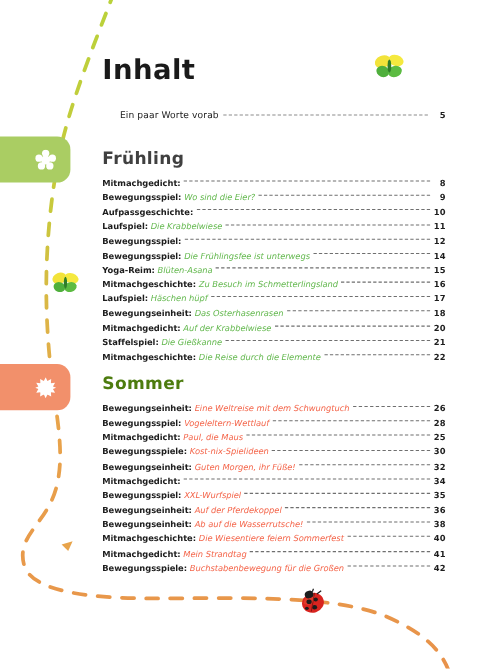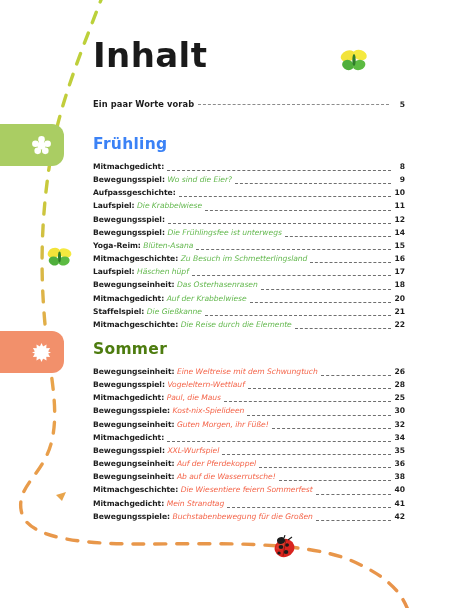--- a/index.html
+++ b/index.html
@@ -48,23 +48,23 @@
   }
   .tab-spring { top: 124px; background: #aacd63; }
   .tab-summer { top: 331px; background: #f2906b; }
 
   .tab-icon { width: 19px; height: 19px; display: block; }
 
   
   #title {
     position: absolute;
     left: 93px;
-    top: 35px;
+    top: 49px;
     font-family: "DejaVu Sans", sans-serif;
-    font-size: 34px;
+    font-size: 25px;
     font-weight: 700;
     color: #1a1a1a;
     letter-spacing: 0.4px;
   }
 
   .butterfly { position: absolute; }
   #butterfly-top { left: 339px; top: 48px; width: 30px; height: 26px; }
   #butterfly-left { left: 46px; top: 246px; width: 27px; height: 23px; }
   #ladybug { left: 272px; top: 535px; width: 25px; height: 24px; }
 
@@ -72,49 +72,49 @@
   #preface {
     position: absolute;
     left: 93px;
     top: 99px;
     width: 312px;
     display: flex;
     align-items: baseline;
     font-size: 8.3px;
     color: #2b2b2b;
   }
-  #preface .entry-label { font-weight: 700; letter-spacing: 0.1px; }
+  #preface .entry-label { font-weight: 400; letter-spacing: 0.1px; margin-left: 16px; }
   #preface .leader {
     flex: 1 1 auto;
     margin: 0 4px;
     border-bottom: 1.1px dashed #8c8c8c;
     transform: translateY(-2px);
   }
   #preface .page-no { font-weight: 600; min-width: 12px; text-align: right; }
 
   
   .section { position: absolute; left: 93px; width: 312px; }
   #section-spring { top: 135px; }
   #section-summer { top: 340px; }
 
   .section-heading {
     font-family: "DejaVu Sans", sans-serif;
     font-size: 15.5px;
     font-weight: 700;
     letter-spacing: 0.3px;
     margin: 0 0 7px 0;
   }
-  .heading-spring { color: #3b82f6; }
+  .heading-spring { color: #404040; }
   .heading-summer { color: #4d7c0f; }
 
   .entry-list { list-style: none; margin: 0; padding: 0; }
 
   .entry {
     display: flex;
-    align-items: flex-end;
+    align-items: center;
     font-size: 7.6px;
     line-height: 13.15px;
     white-space: nowrap;
   }
   .entry-label {
     font-weight: 700;
     color: #1d1d1d;
     letter-spacing: -0.05px;
   }
   .entry-title {

